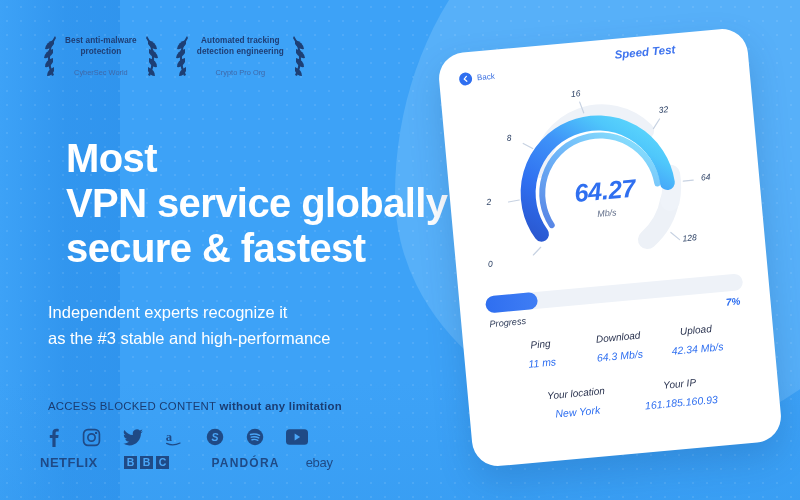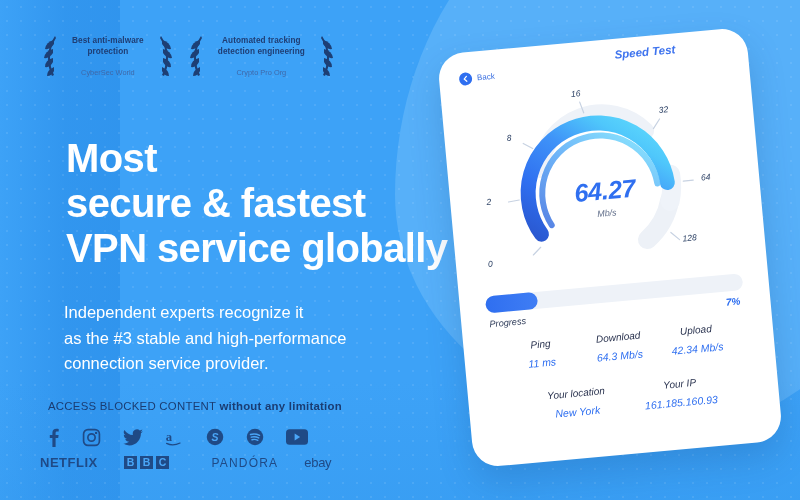--- a/index.html
+++ b/index.html
@@ -36,21 +36,21 @@
     background-image: radial-gradient(rgba(255,255,255,.13) 1px, transparent 1.2px);
     background-size: 14px 14px;
     opacity:.7;
   }
 
   
   #left { position:absolute; left:0; top:0; width:470px; height:500px; }
 
   
   .badges { position:absolute; left:42px; top:34px; display:flex; gap:14px; }
-  .badge { display:flex; align-items:center; gap:8px; }
+  .badge { display:flex; align-items:center; gap:1px; }
   .laurel { width:22px; height:46px; flex:none; }
   .badge-txt { text-align:center; }
   .badge-title {
     color:#1f3d73; font-size:8.2px; font-weight:bold; line-height:1.33;
     letter-spacing:.1px;
   }
   .badge-sub {
     color:#3f68a8; font-size:7.4px; margin-top:12px; line-height:1.2;
   }
 
@@ -58,21 +58,21 @@
   .headline {
     position:absolute; left:46px; top:136px;
     color:#ffffff; font-weight:bold; font-size:40px; line-height:1.12;
     letter-spacing:-0.6px;
     margin-left:20px;
   }
   .headline div { white-space:nowrap; }
 
   
   .subhead {
-    position:absolute; left:64px; top:300px;
+    position:absolute; left:48px; top:300px;
     color:#ffffff; font-size:16.5px; line-height:1.55; font-weight:400;
   }
   .subhead div { white-space:nowrap; }
 
   
   .access-line {
     position:absolute; left:48px; top:400px;
     font-size:11.4px; color:#1a3c72; letter-spacing:.25px; white-space:nowrap;
   }
   .access-line .bold { font-weight:bold; }
@@ -87,21 +87,21 @@
     display:flex; align-items:center; gap:26px;
   }
   .brand-ico { color:#1f4a86; display:flex; align-items:center; }
   .wordmark { color:#1f4a86; font-weight:bold; }
   .wm-netflix { font-size:13px; letter-spacing:.5px; font-family:"Liberation Sans", sans-serif; }
   .wm-bbc { display:flex; gap:2.5px; }
   .wm-bbc span {
     background:#1f4a86; color:#4aa6f7; font-size:10.5px; font-weight:bold;
     padding:1px 3px; line-height:1.1;
   }
-  .wm-pandora { font-size:12px; letter-spacing:1.2px; font-weight:400;padding-left:16px; }
+  .wm-pandora { font-size:12px; letter-spacing:1.2px; font-weight:700;padding-left:16px; }
   .wm-ebay { font-size:13px; font-weight:400; letter-spacing:-.3px; }
 
   
   #card {
     position:absolute;
     left:455px; top:40px;
     width:310px; height:415px;
     background:#ffffff;
     border-radius:26px;
     transform: rotate(-5.2deg);
@@ -239,28 +239,27 @@
           <path d="M11 24 Q3 26 3 33 Q8 34 11 28 Z"></path>
           <path d="M12 33 Q5 36 5 42 Q10 42 12 37 Z"></path>
         </g>
       </svg>
     </div>
 
   </div>
 
   <div class="headline">
     <div>Most</div>
+    <div>VPN service globally</div>
     <div>secure &amp; fastest</div>
-    <div>VPN service globally</div>
   </div>
 
   <div class="subhead">
     <div>Independent experts recognize it</div>
     <div>as the #3 stable and high-performance</div>
-    <div>connection service provider.</div>
   </div>
 
   <div class="access-line"><span>ACCESS BLOCKED CONTENT </span><span class="bold">without any limitation</span></div>
 
   <div class="brands-row1">
     <span class="brand-ico">
       <svg width="12" height="20" viewBox="0 0 12 20">
           <path fill="#1f4a86" d="M7.6 20V11h2.6l.4-3H7.6V6.1c0-.9.3-1.5 1.5-1.5h1.6V1.9C10.4 1.8 9.4 1.7 8.3 1.7 6 1.7 4.4 3.1 4.4 5.7V8H1.8v3h2.6v9z"></path>
         </svg>
     </span>

